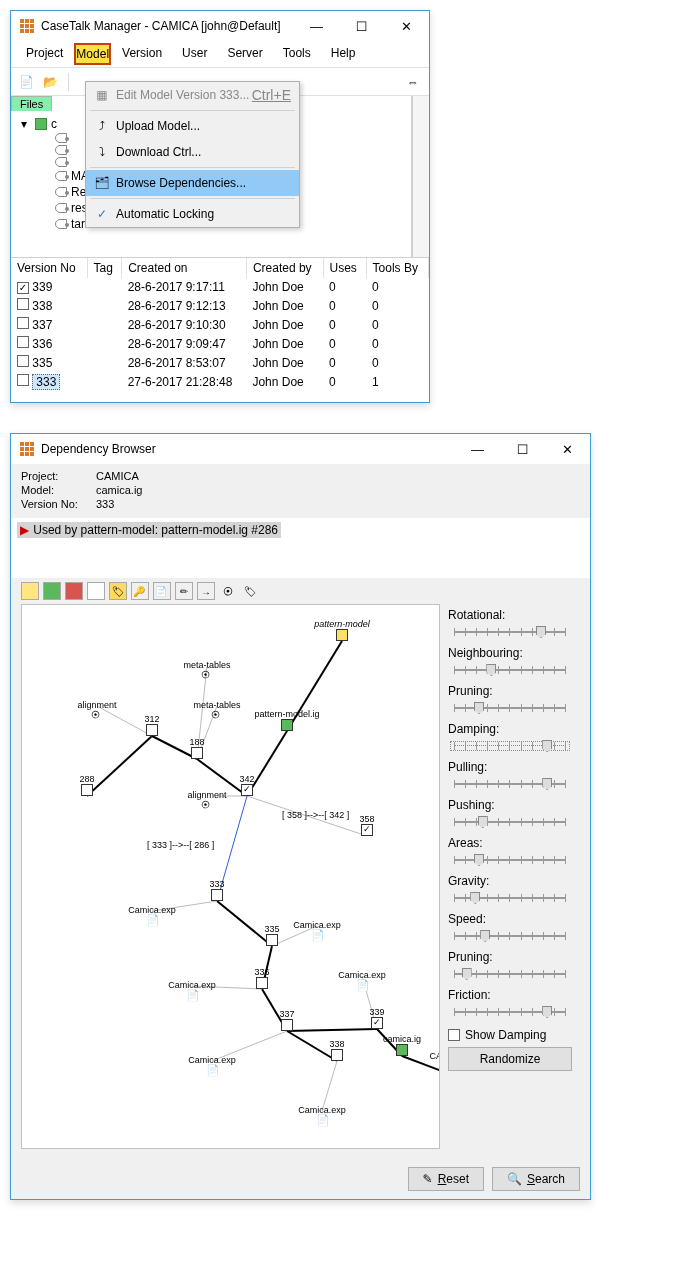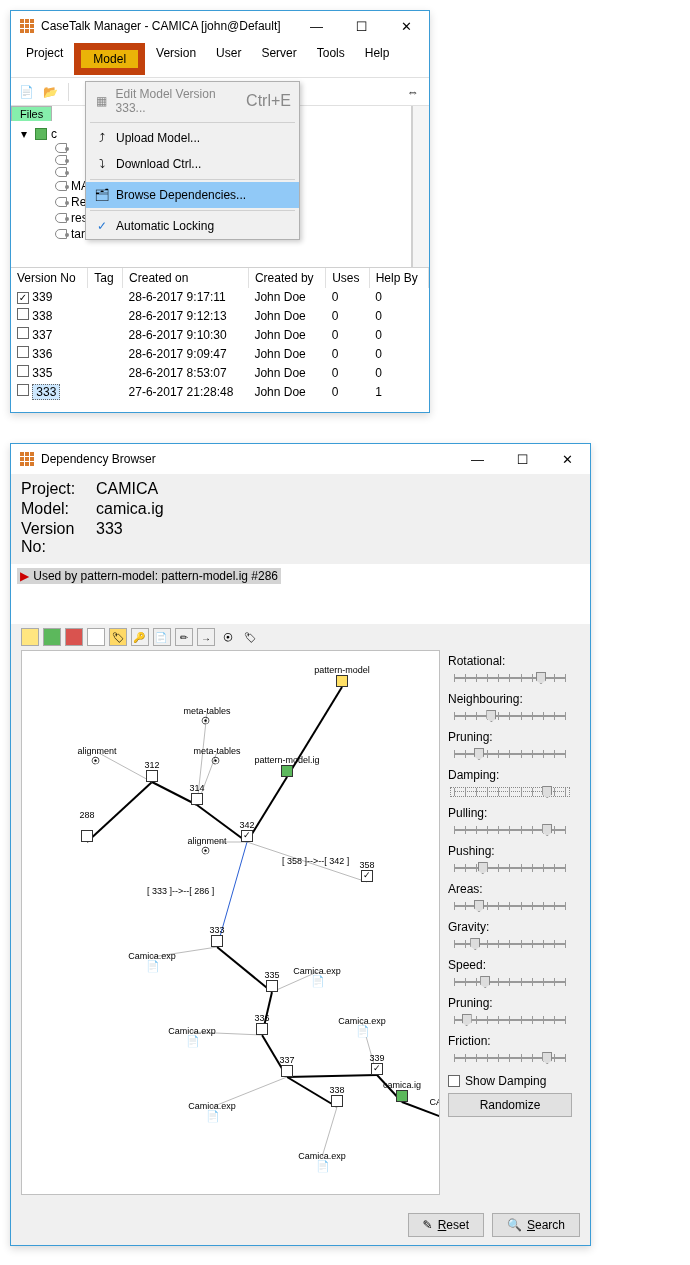--- a/index.html
+++ b/index.html
@@ -45,23 +45,23 @@
     display: flex;
     padding: 2px 6px;
     gap: 2px;
     border-bottom: 1px solid #e0e0e0;
   }
   .menubar .menu-item {
     padding: 3px 9px;
     cursor: pointer;
   }
   .menubar .menu-item.active {
-    background: #eab308;
-    border: 7px solid #c2410c;
-    padding: 2px 12px;
+    background: #fde047;
+    border: 2px solid #c2410c;
+    padding: 2px 0;
   }
 
   .toolbar {
     padding: 3px 6px;
     display: flex;
     gap: 4px;
     border-bottom: 1px solid #e0e0e0;
     align-items: center;
     height: 28px;
   }
@@ -90,21 +90,21 @@
   .dropdown-menu .dd-item.disabled { color: #888; }
   .dropdown-menu .dd-item.highlighted {
     background: #91c9f7;
   }
   .dropdown-menu .dd-icon {
     width: 20px; height: 16px;
     display: inline-flex; align-items: center; justify-content: center;
     margin-right: 4px;
   }
   .dropdown-menu .dd-sep { height: 1px; background: #d0d0d0; margin: 2px 4px; }
-  .dropdown-menu .shortcut { margin-left: auto; color: #888; font-size: 16px; }
+  .dropdown-menu .shortcut { margin-left: auto; color: #888; font-size: 14px; text-decoration: underline; }
 
   .content-area {
     display: flex;
     position: relative;
     height: 162px;
     border-bottom: 1px solid #d0d0d0;
   }
   .files-pane {
     width: 100%;
     border-right: 1px solid #d0d0d0;
@@ -163,21 +163,21 @@
     align-items: center; justify-content: center;
     background: #fff;
   }
   .checkbox.checked:after { content: "✓"; font-size: 10px; line-height: 10px; }
   .row-selected { background: #cde8ff; display: inline-block; padding: 0 3px; border: 1px dotted #666; }
 
   
   .dep-info {
     padding: 6px 10px;
     background: #f0f0f0;
-    font-size: 16px;
+    font-size: 11px;
   }
   .dep-info-row { display: flex; margin-bottom: 2px; }
   .dep-info-row .lbl { width: 75px; }
   .dep-usage {
     background: #fff;
     padding: 4px 6px;
     min-height: 60px;
   }
   .dep-usage-row {
     display: flex; align-items: center; gap: 4px;
@@ -403,21 +403,21 @@
   </div>
 
   <table class="table">
     <thead>
         <tr id="thead1">
           <th>Version No</th>
           <th>Tag</th>
           <th>Created on</th>
           <th>Created by</th>
           <th>Uses</th>
-          <th>Help By</th>
+          <th>Tools By</th>
         </tr>
       </thead>
     <tbody id="tbody1">
         <tr>
           <td><span class="checkbox checked"></span> 339</td>
           <td></td>
           <td>28-6-2017 9:17:11</td>
           <td>John Doe</td>
           <td>0</td>
           <td>0</td>
@@ -546,39 +546,39 @@
           <line x1="75" y1="101" x2="130" y2="131" stroke="#bbb" stroke-width="1"></line>
           <line x1="195" y1="191" x2="225" y2="191" stroke="#bbb" stroke-width="1"></line>
           <line x1="130" y1="306" x2="195" y2="296" stroke="#bbb" stroke-width="1"></line>
           <line x1="295" y1="321" x2="250" y2="341" stroke="#bbb" stroke-width="1"></line>
           <line x1="170" y1="381" x2="240" y2="384" stroke="#bbb" stroke-width="1"></line>
           <line x1="340" y1="371" x2="355" y2="424" stroke="#bbb" stroke-width="1"></line>
           <line x1="190" y1="456" x2="265" y2="426" stroke="#bbb" stroke-width="1"></line>
           <line x1="300" y1="506" x2="315" y2="456" stroke="#bbb" stroke-width="1"></line>
         </svg>
     <div class="node yellow" style="left: 314px; top: 24px;"></div>
-        <div class="node-label" style="left: 320px; top: 14px;">pattern-model</div>
+        <div class="node-label" style="left: 320px; top: 14px; font-style: italic;">pattern-model</div>
         <div class="node-label" style="left: 185px; top: 55px;">meta-tables</div>
         <div style="position: absolute; font-size: 9px; left: 179px; top: 65px;">⦿</div>
         <div class="node-label" style="left: 195px; top: 95px;">meta-tables</div>
         <div style="position: absolute; font-size: 9px; left: 189px; top: 105px;">⦿</div>
         <div class="node-label" style="left: 75px; top: 95px;">alignment</div>
         <div style="position: absolute; font-size: 9px; left: 69px; top: 105px;">⦿</div>
         <div class="node green" style="left: 259px; top: 114px;"></div>
         <div class="node-label" style="left: 265px; top: 104px;">pattern-model.ig</div>
         <div class="node " style="left: 124px; top: 119px;"></div>
         <div class="node-label" style="left: 130px; top: 109px;">312</div>
         <div class="node " style="left: 169px; top: 142px;"></div>
-        <div class="node-label" style="left: 175px; top: 132px;">314</div>
+        <div class="node-label" style="left: 175px; top: 132px;">188</div>
         <div class="node-label" style="left: 185px; top: 185px;">alignment</div>
         <div style="position: absolute; font-size: 9px; left: 179px; top: 195px;">⦿</div>
         <div class="node checked" style="left: 219px; top: 179px;"></div>
         <div class="node-label" style="left: 225px; top: 169px;">342</div>
         <div class="node " style="left: 59px; top: 179px;"></div>
-        <div class="node-label" style="left: 65px; top: 159px;">288</div>
+        <div class="node-label" style="left: 65px; top: 169px;">288</div>
         <div class="node checked" style="left: 339px; top: 219px;"></div>
         <div class="node-label" style="left: 345px; top: 209px;">358</div>
         <div class="node " style="left: 189px; top: 284px;"></div>
         <div class="node-label" style="left: 195px; top: 274px;">333</div>
         <div class="node-label" style="left: 130px; top: 300px;">Camica.exp</div>
         <div style="position: absolute; font-size: 11px; left: 124px; top: 309px;">📄</div>
         <div class="node-label" style="left: 295px; top: 315px;">Camica.exp</div>
         <div style="position: absolute; font-size: 11px; left: 289px; top: 324px;">📄</div>
         <div class="node " style="left: 244px; top: 329px;"></div>
         <div class="node-label" style="left: 250px; top: 319px;">335</div>

